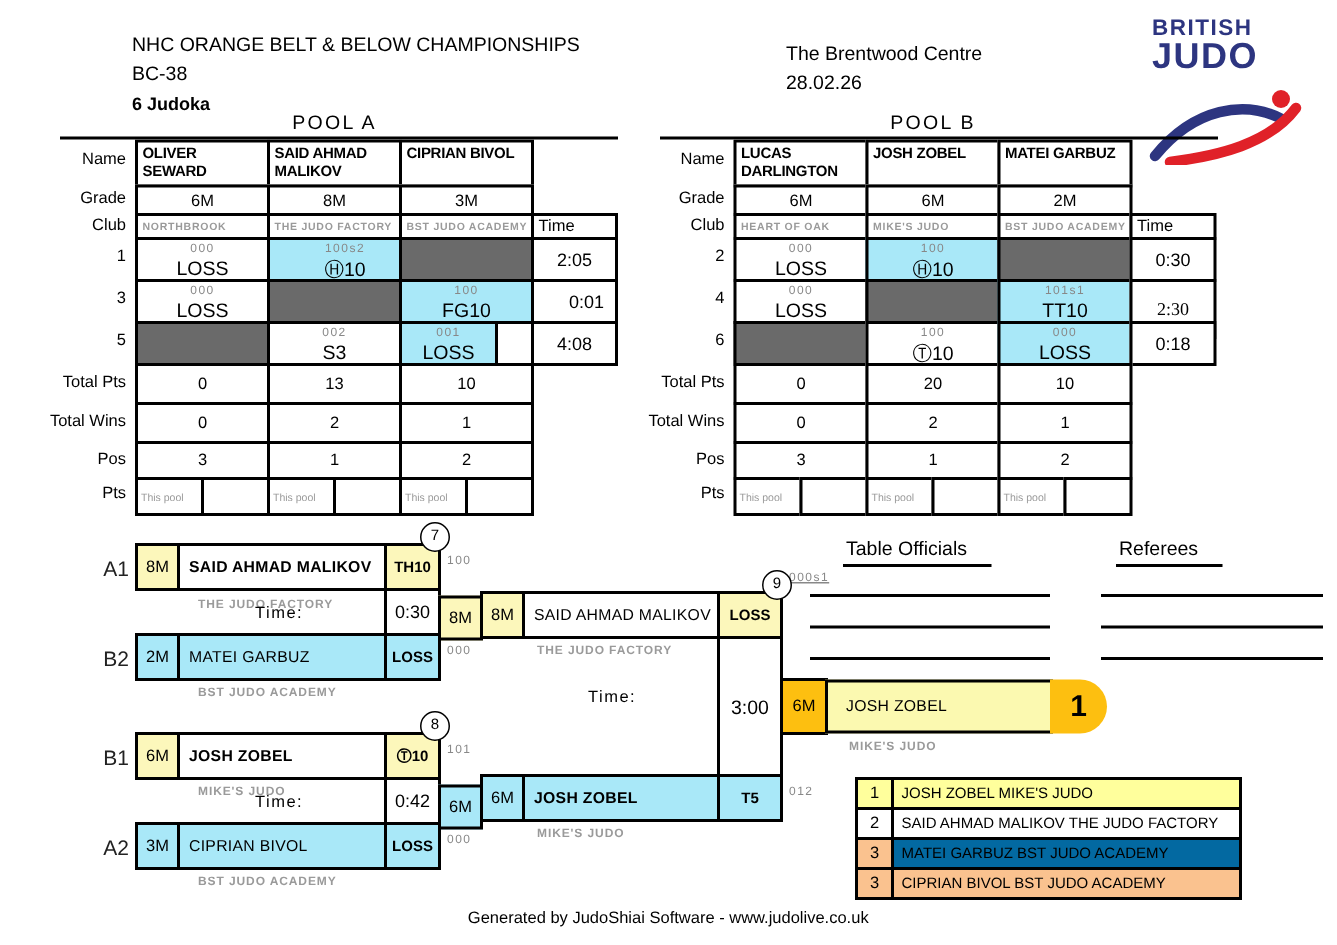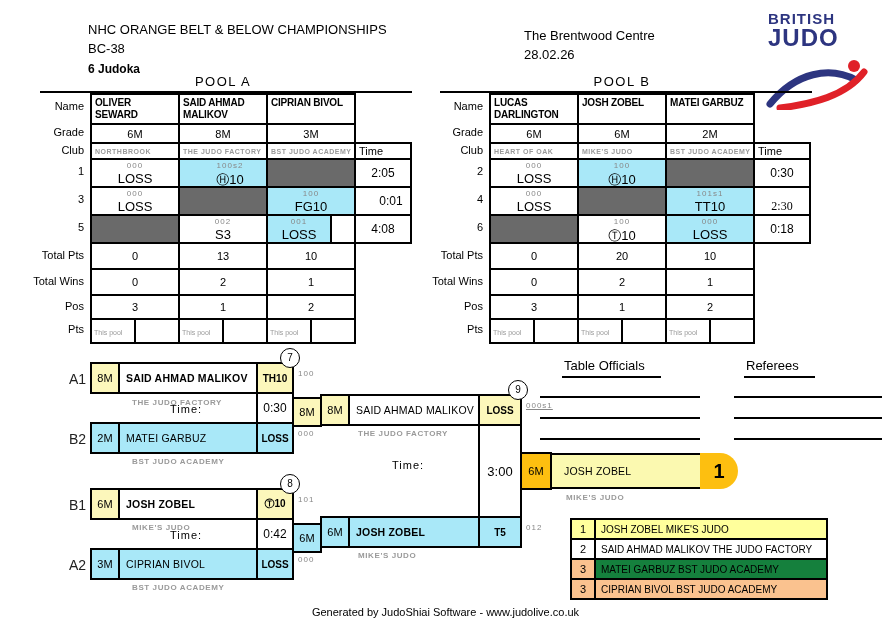--- a/index.html
+++ b/index.html
@@ -244,21 +244,21 @@
   <div class="c center blue gradecell" style="left:90px;top:548px;width:30px;height:32px;">3M</div>
   <div class="c blue bname" style="left:118px;top:548px;width:140px;height:32px;">CIPRIAN BIVOL</div>
   <div class="c center blue bres" style="left:256px;top:548px;width:38px;height:32px;">LOSS</div>
   <div class="bsup" style="left:298px;top:555px;">000</div>
   <div class="bclub" style="left:132px;top:583px;">BST JUDO ACADEMY</div>
 
   <div class="circ" style="left:508px;top:380px;">9</div>
   <div class="c center yellow gradecell" style="left:320px;top:394px;width:30px;height:32px;">8M</div>
   <div class="c bname" style="left:348px;top:394px;width:132px;height:32px;">SAID AHMAD MALIKOV</div>
   <div class="c center yellow bres" style="left:478px;top:394px;width:44px;height:32px;">LOSS</div>
-  <div class="bsup" style="left:526px;top:401px;text-decoration:underline;">000s1</div>
+  <div class="bsup" style="left:526px;top:380px;text-decoration:underline;">000s1</div>
   <div class="bclub" style="left:358px;top:429px;">THE JUDO FACTORY</div>
   <div class="tlabel" style="left:392px;top:459px;width:80px;">Time:</div>
   <div class="c center" style="left:478px;top:424px;width:44px;height:94px;font-size:13px;">3:00</div>
   <div class="c center orange gradecell" style="left:520px;top:452px;width:32px;height:38px;">6M</div>
   <div class="c center blue gradecell" style="left:320px;top:516px;width:30px;height:32px;">6M</div>
   <div class="c blue bname bold" style="left:348px;top:516px;width:132px;height:32px;">JOSH ZOBEL</div>
   <div class="c center blue bres" style="left:478px;top:516px;width:44px;height:32px;">T5</div>
   <div class="bsup" style="left:526px;top:523px;">012</div>
   <div class="bclub" style="left:358px;top:551px;">MIKE'S JUDO</div>
 
@@ -273,19 +273,19 @@
   <div class="sig" style="left:540px;top:438px;width:160px;"></div>
   <div class="sig" style="left:734px;top:396px;width:148px;"></div>
   <div class="sig" style="left:734px;top:417px;width:148px;"></div>
   <div class="sig" style="left:734px;top:438px;width:148px;"></div>
 
   <div class="c center resrank" style="left:570px;top:518px;width:26px;height:22px;background:#ffff9c;">1</div>
   <div class="c resname" style="left:594px;top:518px;width:234px;height:22px;background:#ffff9c;">JOSH ZOBEL MIKE'S JUDO</div>
   <div class="c center resrank" style="left:570px;top:538px;width:26px;height:22px;">2</div>
   <div class="c resname" style="left:594px;top:538px;width:234px;height:22px;">SAID AHMAD MALIKOV THE JUDO FACTORY</div>
   <div class="c center resrank" style="left:570px;top:558px;width:26px;height:22px;background:#fac28f;">3</div>
-  <div class="c resname" style="left:594px;top:558px;width:234px;height:22px;background:#15803d;text-align:center;">MATEI GARBUZ BST JUDO ACADEMY</div>
+  <div class="c resname" style="left:594px;top:558px;width:234px;height:22px;background:#0369a1;text-align:center;">MATEI GARBUZ BST JUDO ACADEMY</div>
   <div class="c center resrank" style="left:570px;top:578px;width:26px;height:22px;background:#fac28f;">3</div>
   <div class="c resname" style="left:594px;top:578px;width:234px;height:22px;background:#fac28f;">CIPRIAN BIVOL BST JUDO ACADEMY</div>
 
   <div class="abs" style="left:0;right:0;top:606px;text-align:center;font-size:11px;">Generated by JudoShiai Software - www.judolive.co.uk</div>
 
 </div>
 
 </body></html>

